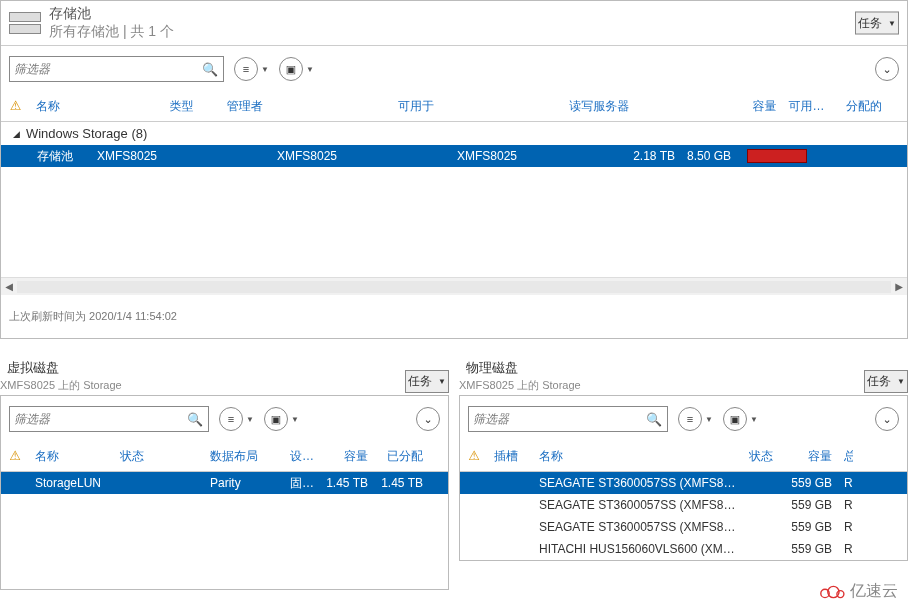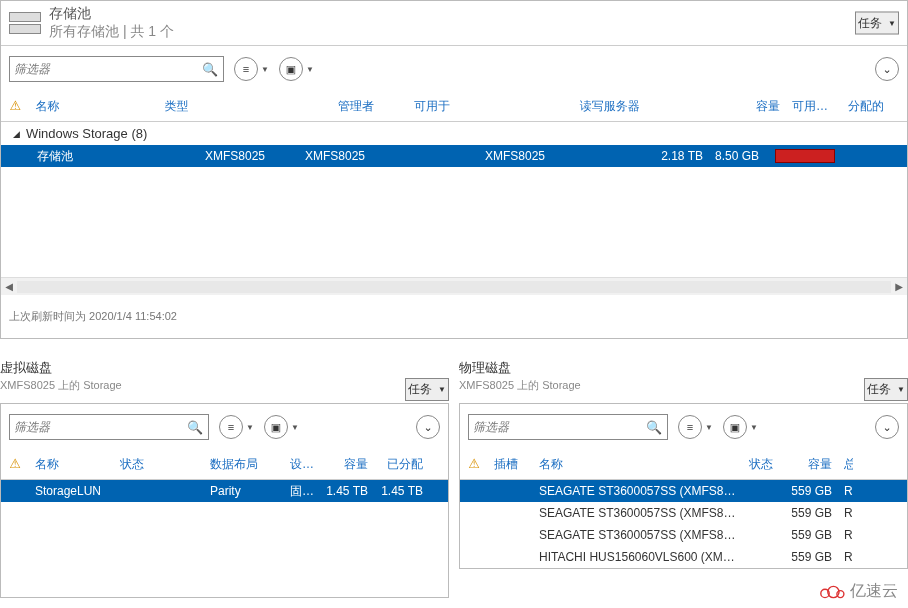--- a/index.html
+++ b/index.html
@@ -22,41 +22,41 @@
 .round-combo .caret { font-size: 8px; color: #555; }
 .spacer { flex: 1; }
 .grid { overflow-x: auto; }
 .grid-inner { min-width: 900px; }
 .ghdr { display: flex; border-bottom: 1px solid #ccc; padding: 4px 0; }
 .ghdr .col, .grow .col { padding: 2px 6px; white-space: nowrap; overflow: hidden; text-overflow: ellipsis; }
 .ghdr .col { color: #1b6ec2; font-size: 12px; cursor: pointer; }
 .col-icon { width: 30px; text-align: center; }
 .col-name { width: 140px; }
 .col-type { width: 60px; }
-.col-mgr { width: 180px; text-align: right; }
-.col-avail { width: 180px; margin-left: 28px; }
+.col-mgr { width: 180px; text-align: left; }
+.col-avail { width: 180px; }
 .col-rw { width: 170px; }
 .col-cap { width: 60px; text-align: right; }
 .col-free { width: 60px; text-align: left; }
 .col-bar { width: 70px; }
 .group-row { padding: 4px 12px; display: flex; align-items: center; gap: 6px; font-size: 13px; color: #333; }
 .group-row .tri { font-size: 9px; }
 .grow { display: flex; align-items: center; font-size: 12px; color: #fff; background: #0063B1; height: 22px; }
 .grow.unselected { background: #fff; color: #333; }
 .grow .col { color: inherit; }
 .alloc-bar { height: 14px; width: 60px; background: #cc2020; border: 1px solid #800; }
 .footer-status { font-size: 11px; color: #777; padding: 14px 8px; }
 .hscroll { display:flex; align-items:center; border-top:1px solid #ddd; height:18px; background:#f1f1f1; }
 .hscroll .arrow { width:16px; text-align:center; font-size:10px; color:#666; cursor:pointer; }
 .hscroll .track { flex:1; height:12px; background:#e8e8e8; }
 
 .sub-panels { display: flex; gap: 10px; margin-top: 20px; }
 .sub-panel { flex: 1; }
-.sub-title { font-size: 13px; color: #333; margin-bottom: 1px; }
-.sub-subtitle { font-size: 11px; color: #888; margin-bottom: 8px; }
+.sub-title { font-size: 13px; color: #333; margin-bottom: 1px; padding-left: 7px; }
+.sub-subtitle { font-size: 11px; color: #888; margin-bottom: 0; }
 .sub-header-row { display: flex; align-items: flex-end; justify-content: space-between; margin-bottom: 2px; }
 .vcol-icon { width: 28px; text-align:center; }
 .vcol-name { width: 85px; }
 .vcol-status { width: 90px; }
 .vcol-layout { width: 60px; }
 .vcol-set { width: 35px; margin-left: 20px; }
 .vcol-cap { width: 55px; text-align:right; }
 .vcol-alloc { width: 55px; text-align:right; }
 .pcol-icon { width: 28px; text-align:center; }
 .pcol-slot { width: 45px; }

